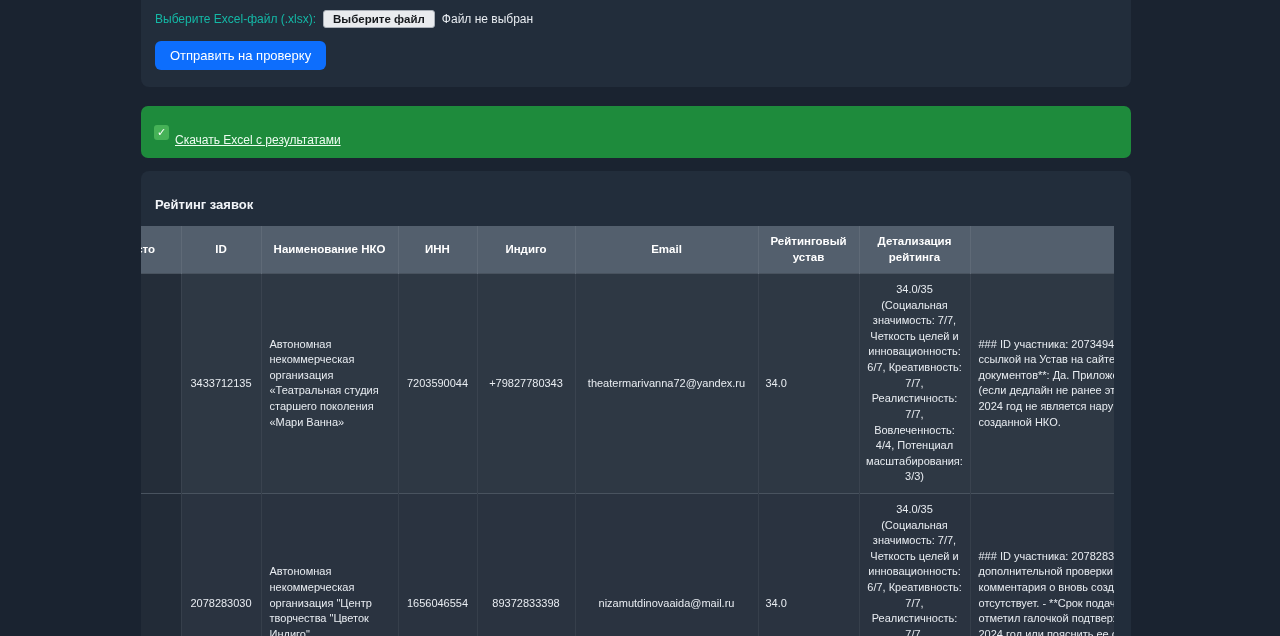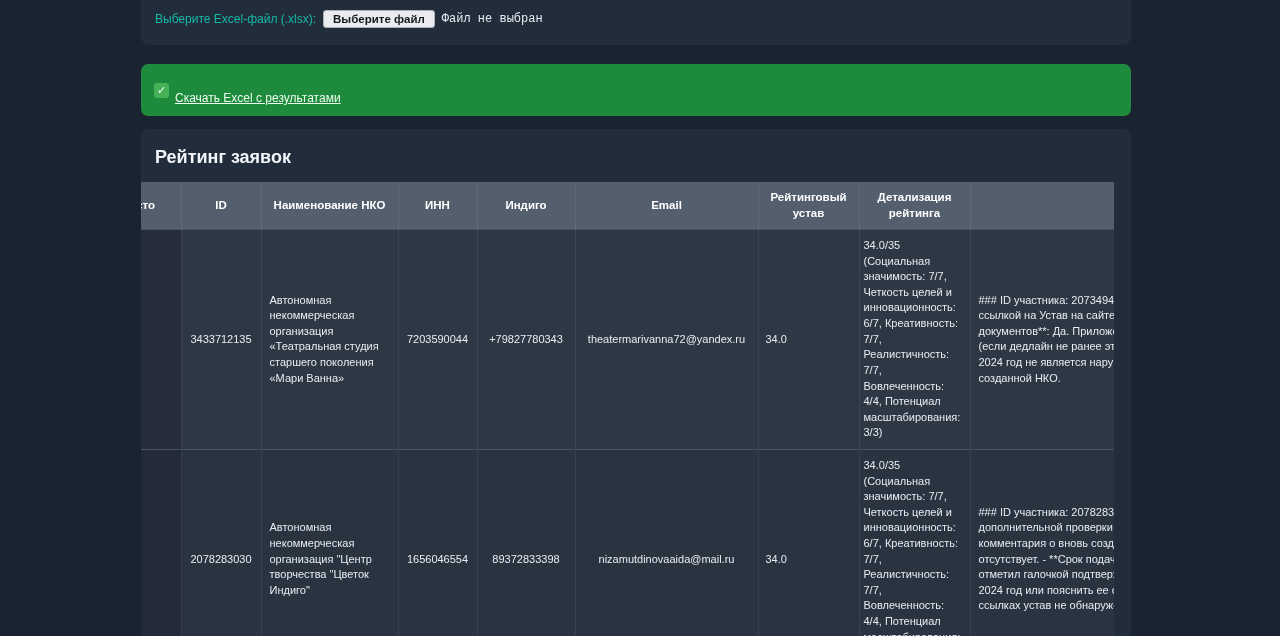--- a/index.html
+++ b/index.html
@@ -13,42 +13,42 @@
   .card { background:#222d3b; border-radius:8px; }
 
   
   .upload-card { margin-top:-14px; padding:24px 14px 17px; }
   .upload-row { display:flex; align-items:center; gap:7px; font-size:12px; }
   .upload-label { color:#14b8a6; }
   .file-btn {
     background:#e9ebee; color:#16191d; border:1px solid #aab0b8;
     border-radius:3px; padding:2px 9px; font-size:11.5px; cursor:pointer; white-space:nowrap;font-weight:bold;
   }
-  .file-status { font-size:12px; color:#e8ecf1;font-family:Liberation Mono, monospace; }
+  .file-status { font-size:12px; color:#e8ecf1; }
   .submit-btn {
     display:inline-block; margin-top:13px; background:#0d6efd; color:#ffffff;
     border:none; border-radius:6px; padding:7px 15px; font-size:13px;
     font-family:inherit; cursor:pointer;
   }
 
   
   .alert-success {
     margin-top:19px; background:#1e8b3c; border-radius:7px;
     padding:11px 13px; display:flex; align-items:center; gap:6px;
   }
   .check-icon {
     width:15px; height:15px; background:#46b257; border-radius:3px;
     color:#ffffff; font-size:11px; line-height:15px; text-align:center;
     display:inline-block; flex:0 0 auto;
   }
   .download-link { color:#eefcf1; font-size:12px; text-decoration:underline; cursor:pointer;margin-top:16px; }
 
   
   .rating-card { margin-top:13px; padding-top:18px; min-height:500px; }
-  .rating-title { font-size:18px; font-weight:bold; margin:0 14px 14px; color:#f2f5f9; }
+  .rating-title { font-size:13px; font-weight:bold; margin:8px 14px 14px; color:#f2f5f9; }
 
   .table-wrap { overflow:hidden; margin-right:17px; }
   table.rating {
     table-layout:fixed; width:1195px; margin-left:-46px;
     border-collapse:collapse;
   }
   th {
     background:#535f6d; color:#ffffff; font-size:11.5px; font-weight:bold;
     text-align:center; vertical-align:middle; padding:8px 6px; height:46px;
     line-height:1.35; border-left:1px solid rgba(255,255,255,0.07);
@@ -58,34 +58,35 @@
     padding:8px; line-height:1.42;
     border-top:1px solid #49535f; border-left:1px solid rgba(255,255,255,0.06);
     word-wrap:break-word;
   }
   tr.row-even td { background:#2a3340; }
   td.place { background:#242d39; text-align:center; }
   tr.row-even td.place { background:#222b37; }
   th.place, td:first-child, th:first-child { border-left:none; }
   .ta-c { text-align:center; }
   td.score { padding-left:7px; }
-  td.details { padding:8px 4px; text-align:left; }
+  td.details { padding:8px 4px; text-align:center; }
   td.comment { white-space:pre-line; text-align:left; }
 </style>
 </head>
 <body>
 
 <div class="content">
 
   <section class="card upload-card">
     <div class="upload-row">
       <span class="upload-label">Выберите Excel-файл (.xlsx):</span>
       <span class="file-btn">Выберите файл</span>
       <span class="file-status">Файл не выбран</span>
     </div>
+    <button class="submit-btn">Отправить на проверку</button>
   </section>
 
   <section class="alert-success">
     <span class="check-icon">✓</span>
     <a href="#" class="download-link">Скачать Excel с результатами</a>
   </section>
 
   <section class="card rating-card">
     <h2 class="rating-title">Рейтинг заявок</h2>
 

